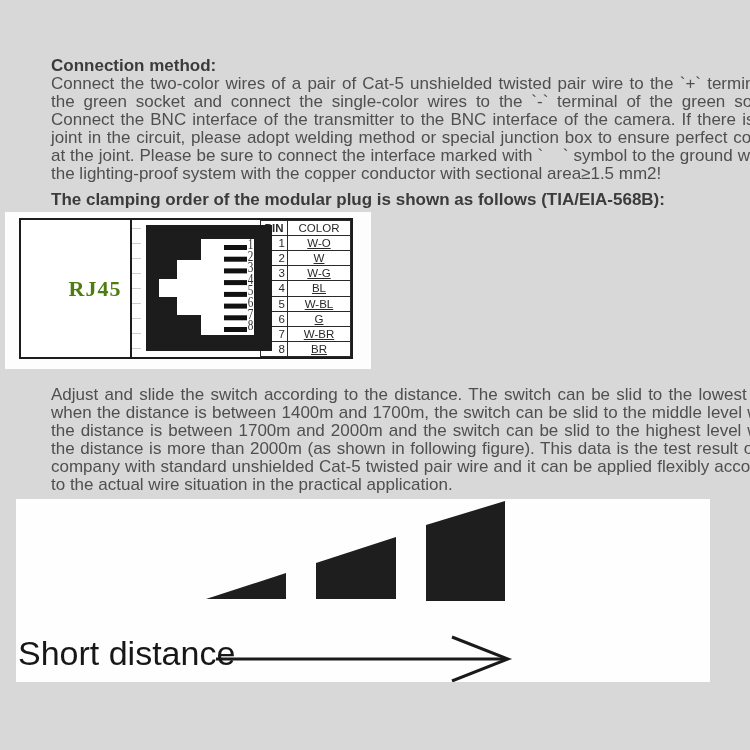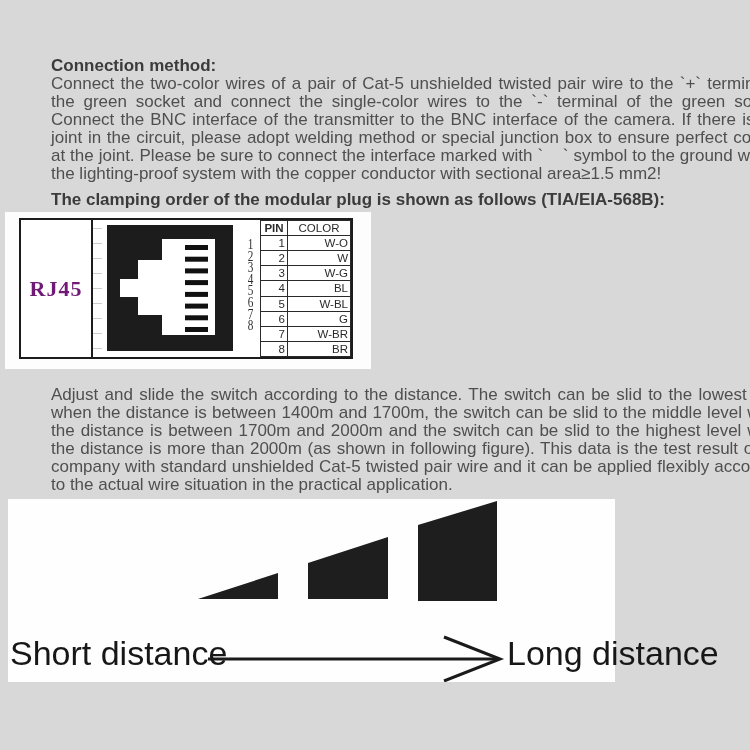--- a/index.html
+++ b/index.html
@@ -15,45 +15,45 @@
   .heading{font-weight:bold;color:#3b3b3b;}
 
   
   .rj45-panel{position:absolute;left:5px;top:212px;width:366px;height:157px;background:#fdfdfd;}
   .rj45-box{
     position:absolute;left:14px;top:6px;width:334px;height:141px;
     border:2px solid #1c1c1c;display:flex;background:#fff;box-sizing:border-box;
   }
   .rj45-label-cell{
     width:70px;border-right:2px solid #1c1c1c;display:flex;align-items:center;justify-content:center;
-    font-family:"Liberation Serif",serif;font-weight:bold;font-size:22px;color:#701a75;letter-spacing:1px;
+    font-family:"Liberation Serif",serif;font-weight:bold;font-size:22px;color:#4d7c0f;letter-spacing:1px;padding-left:39px;
   }
   .rj45-mid{position:relative;flex:1;}
   .ticks{position:absolute;left:0;top:8px;bottom:8px;display:flex;flex-direction:column;justify-content:space-between;}
   .tick{width:9px;height:1px;background:#cccccc;}
   .jack{position:absolute;left:14px;top:5px;}
   .pin-numbers{
     width:19px;display:flex;flex-direction:column;padding-top:19px;box-sizing:border-box;
     font-family:"Liberation Serif",serif;font-size:14px;line-height:11.6px;color:#2e2e2e;
     text-align:center;transform:scaleX(0.8);
   }
   table.pin-table{
     width:91px;height:100%;border-collapse:collapse;table-layout:fixed;
     font-size:11.5px;color:#2a2a2a;background:#fff;
   }
   table.pin-table th,table.pin-table td{
     border:1.5px solid #2a2a2a;padding:0 2px;overflow:hidden;white-space:nowrap;
   }
   th.c-pin{width:22px;text-align:center;font-weight:bold;}
   th.c-color{text-align:center;font-weight:normal;}
   td.c-pin{text-align:right;}
-  td.c-color{text-align:right;}
+  td.c-color{text-align:center;text-decoration:underline;}
 
   
-  .figure-panel{position:absolute;left:8px;top:499px;width:607px;height:183px;background:#fefefe;}
+  .figure-panel{position:absolute;left:16px;top:499px;width:694px;height:183px;background:#fefefe;}
   .figure-svg{position:absolute;left:0;top:0;}
   .fig-label{
     position:absolute;top:136px;font-size:34px;line-height:36px;color:#171717;white-space:nowrap;
   }
 </style>
 </head>
 <body>
 
 <div class="page">
 
@@ -154,16 +154,15 @@
 
   <div class="figure-panel">
     <svg class="figure-svg" width="689" height="183" viewBox="0 0 689 183">
       <polygon points="190,100 270,100 270,74" fill="#1e1e1e"></polygon>
       <polygon points="300,100 380,100 380,38 300,64" fill="#1e1e1e"></polygon>
       <polygon points="410,102 489,102 489,2 410,26" fill="#1e1e1e"></polygon>
       <line x1="200" y1="160" x2="490" y2="160" stroke="#1a1a1a" stroke-width="3"></line>
       <polyline points="436,138 492,160 436,182" fill="none" stroke="#1a1a1a" stroke-width="3"></polyline>
     </svg>
     <span class="fig-label" style="left:2px">Short distance</span>
-    <span class="fig-label" style="left:499px">Long distance</span>
   </div>
 
 </div>
 
 </body></html>

